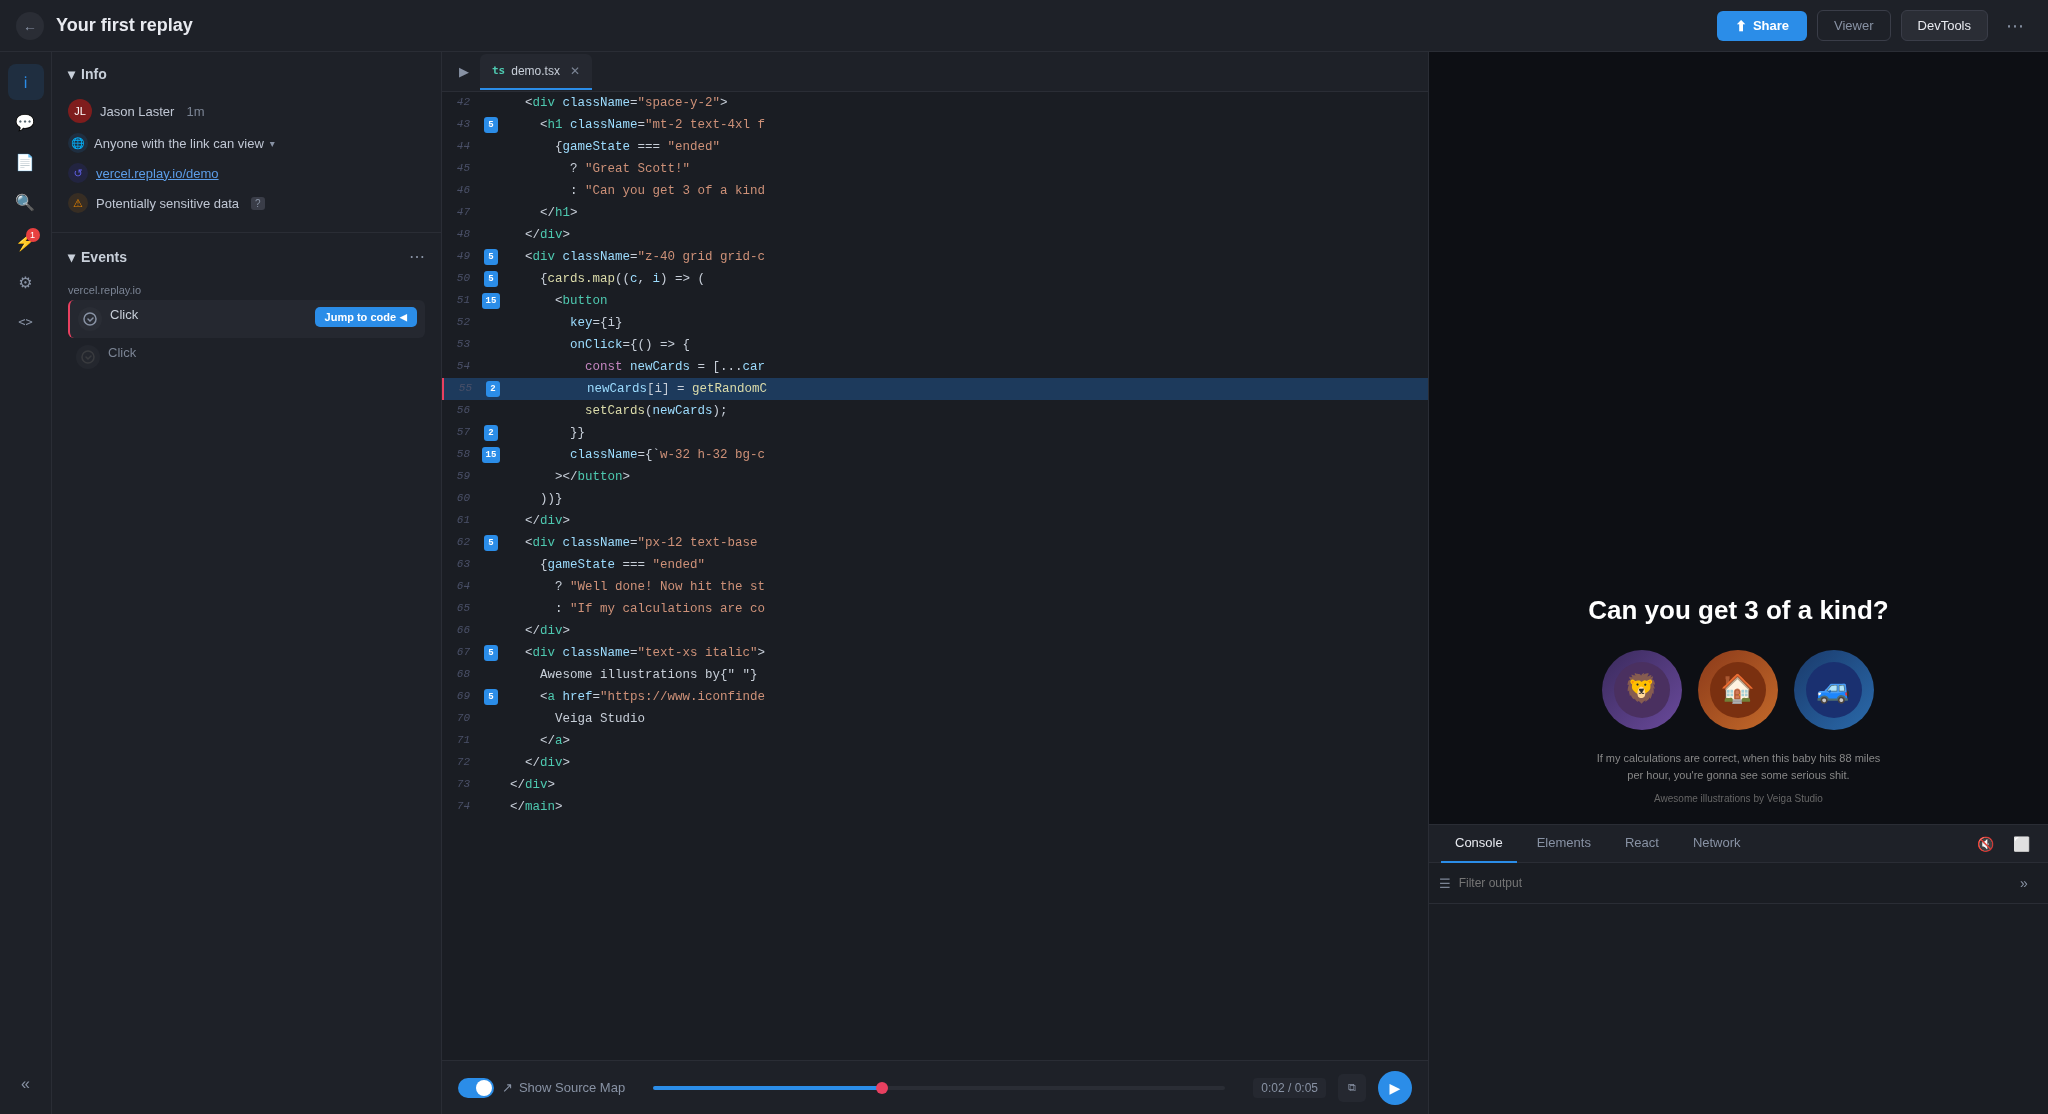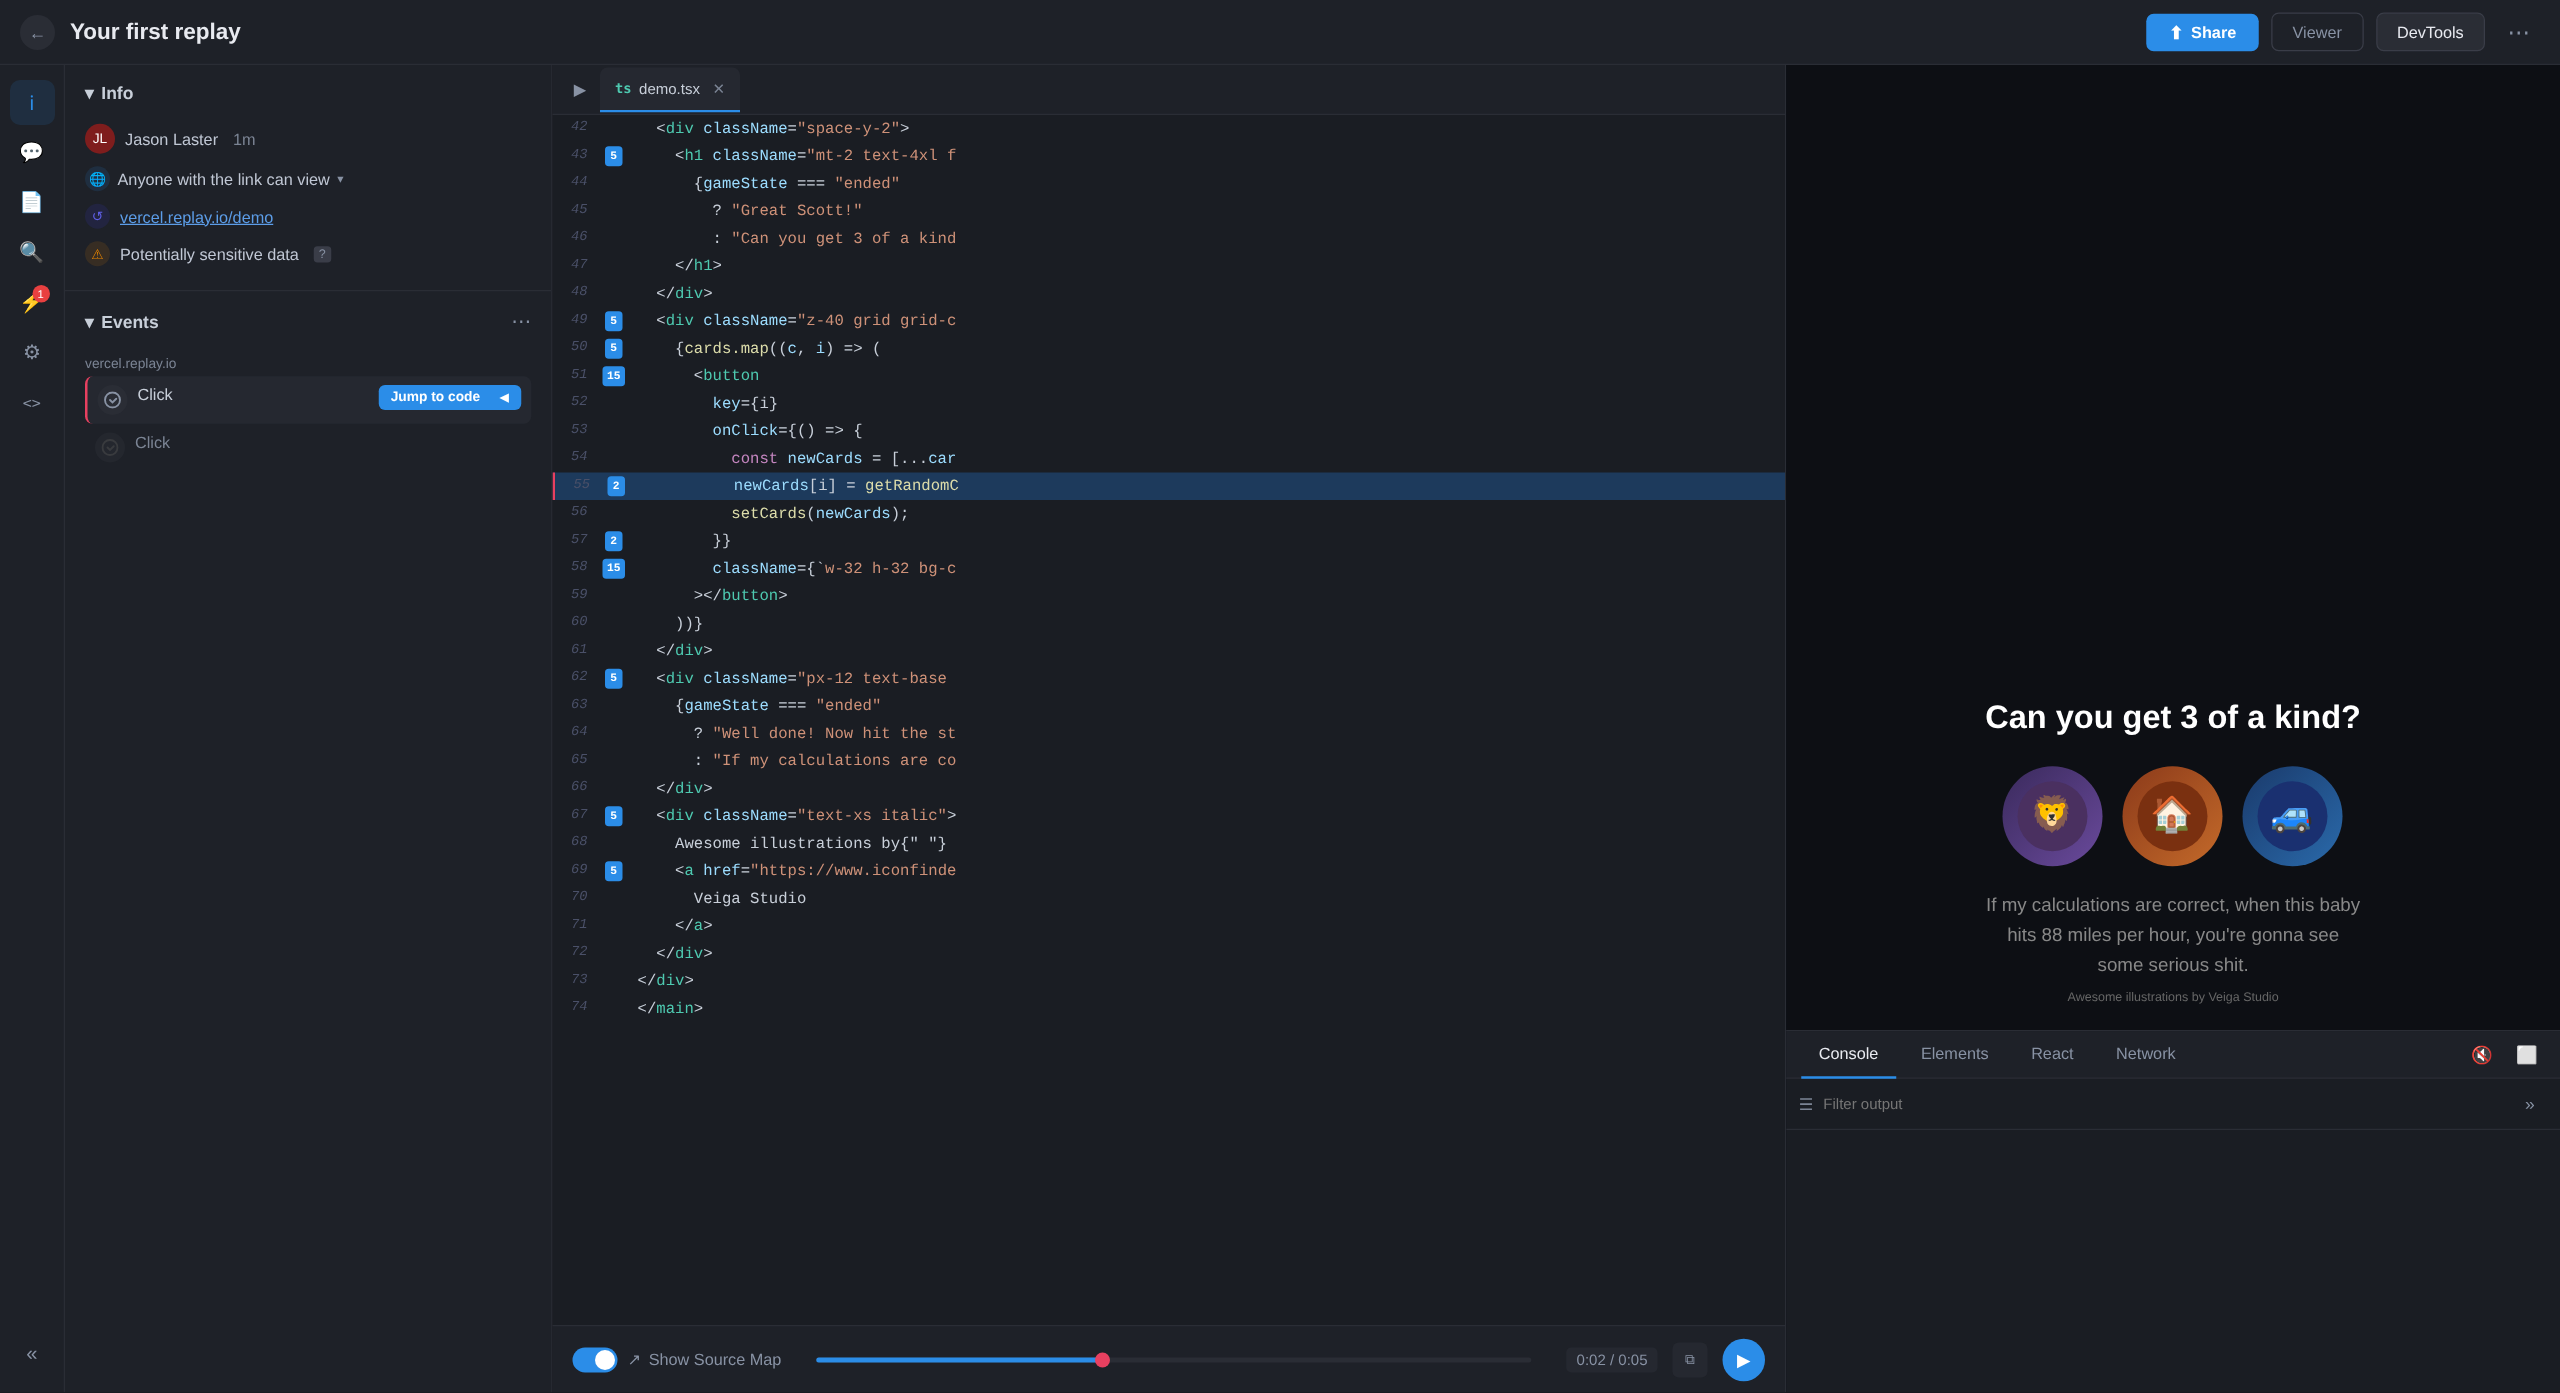--- a/index.html
+++ b/index.html
@@ -45,21 +45,21 @@
     
     .events-section { padding: 14px 16px; flex: 1; overflow-y: auto; }
     .events-header { display: flex; align-items: center; justify-content: space-between; margin-bottom: 12px; }
     .events-header-left { display: flex; align-items: center; gap: 6px; font-size: 14px; font-weight: 600; color: #c8cfd9; cursor: pointer; }
     .events-more { color: #8892a4; cursor: pointer; font-size: 16px; }
     .event-group-label { font-size: 11px; color: #7b8494; padding: 6px 0 4px; }
     .event-item { display: flex; align-items: flex-start; gap: 8px; padding: 7px 8px; border-radius: 6px; cursor: pointer; position: relative; }
     .event-item.active { background: #252830; border-left: 2px solid #e84060; }
     .event-icon { width: 24px; height: 24px; border-radius: 50%; background: #2a2d35; display: flex; align-items: center; justify-content: center; font-size: 11px; color: #8892a4; flex-shrink: 0; }
     .event-label { font-size: 13px; color: #c8cfd9; flex: 1; }
-    .jump-btn { background: #2b8de8; color: #fff; border: none; border-radius: 5px; padding: 4px 10px; font-size: 11px; font-weight: 600; cursor: pointer; display: flex; align-items: center; gap: 16px; white-space: nowrap; }
+    .jump-btn { background: #2b8de8; color: #fff; border: none; border-radius: 5px; padding: 4px 10px; font-size: 11px; font-weight: 600; cursor: pointer; display: flex; align-items: center; gap: 4px; white-space: nowrap; }
     .jump-btn .play-icon { font-size: 9px; }
     .event-item.dimmed .event-icon { opacity: 0.5; }
     .event-item.dimmed .event-label { color: #7b8494; }
 
     
     .editor-panel { flex: 1; background: #1a1d23; display: flex; flex-direction: column; min-width: 0; }
     .editor-tabs { display: flex; align-items: center; background: #1e2128; border-bottom: 1px solid #2a2d35; height: 40px; padding: 0 8px; gap: 2px; flex-shrink: 0; }
     .play-tab-btn { width: 28px; height: 28px; display: flex; align-items: center; justify-content: center; color: #8892a4; font-size: 13px; cursor: pointer; }
     .editor-tab { display: flex; align-items: center; gap: 6px; padding: 0 12px; height: 36px; background: #252830; border-radius: 6px 6px 0 0; font-size: 12px; color: #c8cfd9; cursor: pointer; border-bottom: 2px solid #2b8de8; justify-content: flex-end; }
     .editor-tab .tab-icon { color: #4ec9b0; font-size: 11px; font-weight: 700; font-family: monospace; }
@@ -96,21 +96,21 @@
     
     .right-panel { width: 620px; background: #0d0f14; display: flex; flex-direction: column; border-left: 1px solid #2a2d35; flex-shrink: 0; }
     .preview-area { flex: 1; display: flex; align-items: flex-end; justify-content: center; background: #0d0f14; min-height: 0; }
     .preview-content { text-align: center; padding: 20px; }
     .preview-title { font-size: 26px; font-weight: 700; color: #fff; margin-bottom: 24px; }
     .cards-row { display: flex; gap: 16px; justify-content: center; margin-bottom: 20px; }
     .card-circle { width: 80px; height: 80px; border-radius: 50%; overflow: hidden; display: flex; align-items: center; justify-content: center; font-size: 36px; }
     .card-1 { background: linear-gradient(135deg, #3a2a5c, #6a4a9c); }
     .card-2 { background: linear-gradient(135deg, #8b3a1a, #c46a2a); }
     .card-3 { background: linear-gradient(135deg, #1a3a6b, #2a6aab); }
-    .preview-caption { font-size: 15px; color: #888; line-height: 1.6; max-width: 300px; margin: 0 auto 8px; }
+    .preview-caption { font-size: 11px; color: #888; line-height: 1.6; max-width: 300px; margin: 0 auto 8px; }
     .preview-subcaption { font-size: 10px; color: #666; }
 
     
     .devtools-panel { height: 290px; background: #1a1d23; border-top: 1px solid #2a2d35; display: flex; flex-direction: column; flex-shrink: 0; }
     .devtools-tabs { display: flex; align-items: center; background: #1e2128; border-bottom: 1px solid #2a2d35; height: 38px; padding: 0 12px; gap: 6px; }
     .devtools-tab { padding: 0 14px; height: 38px; display: flex; align-items: center; font-size: 13px; color: #8892a4; cursor: pointer; border-bottom: 2px solid transparent; }
     .devtools-tab.active { color: #e8eaf0; border-bottom: 2px solid #2b8de8; }
     .devtools-tab-actions { margin-left: auto; display: flex; gap: 8px; }
     .devtools-action-btn { width: 28px; height: 28px; display: flex; align-items: center; justify-content: center; color: #8892a4; cursor: pointer; border-radius: 4px; font-size: 14px; }
     .devtools-body { flex: 1; display: flex; flex-direction: column; overflow: hidden; }

